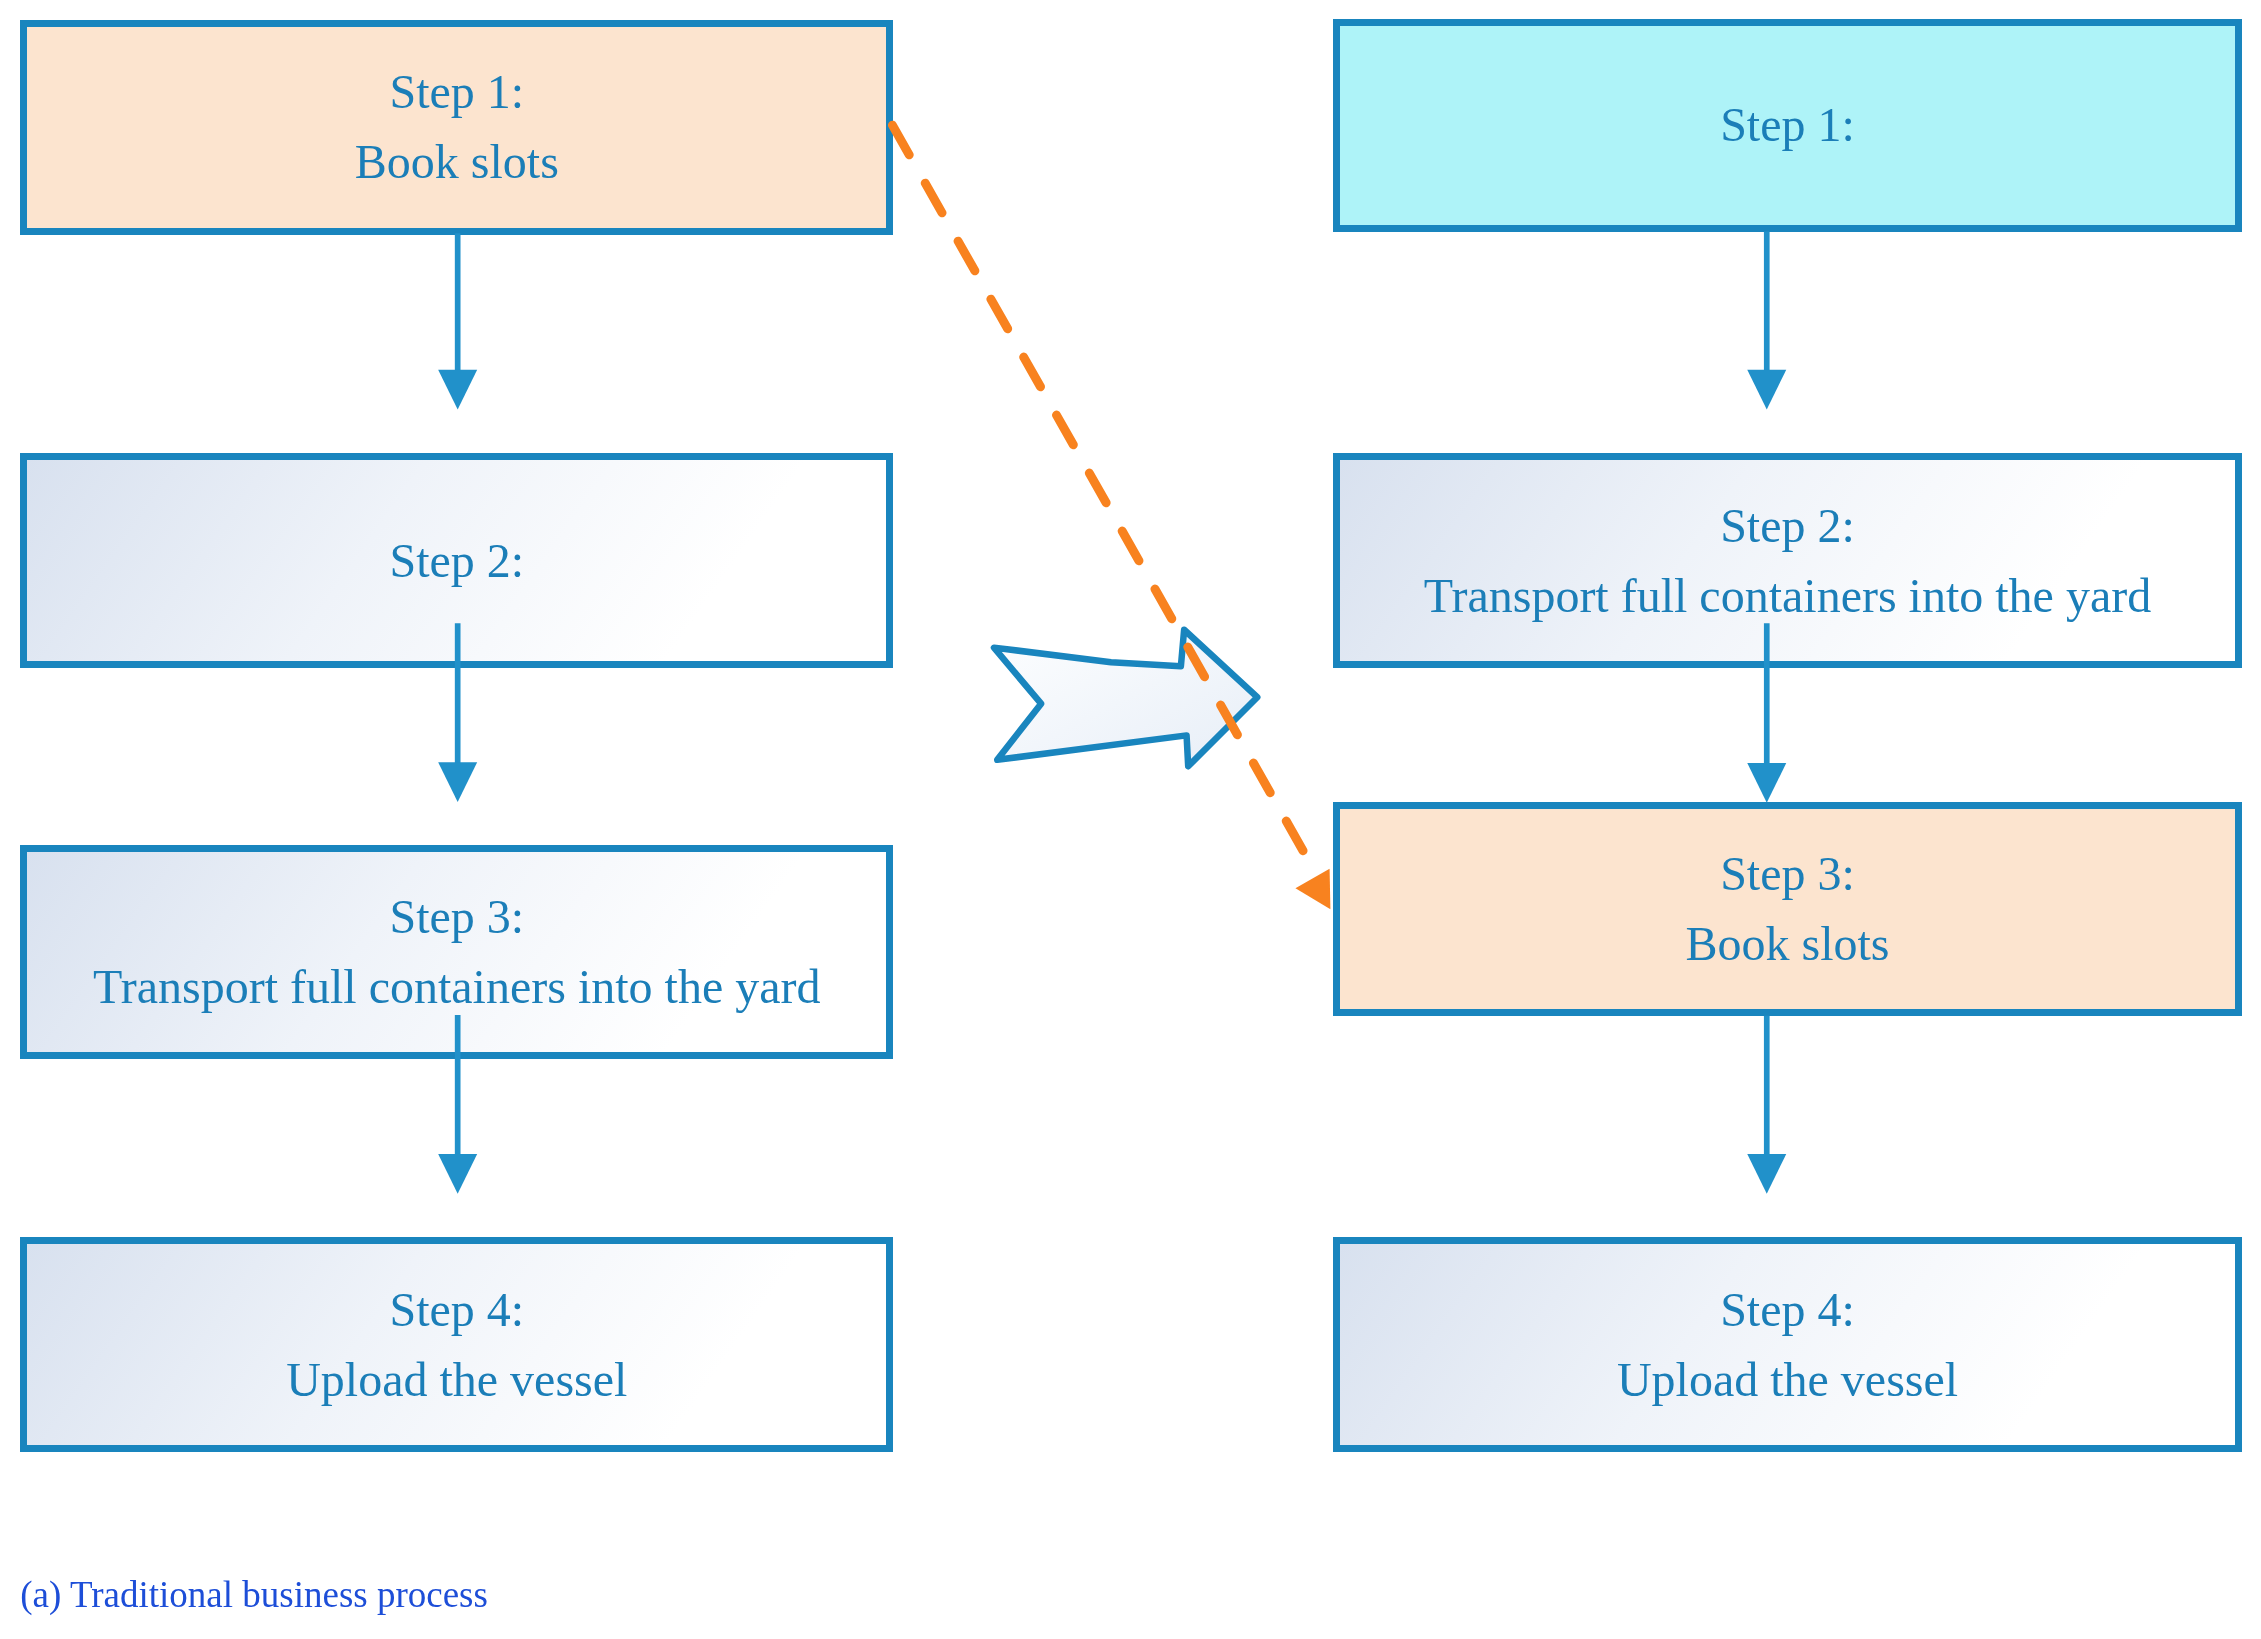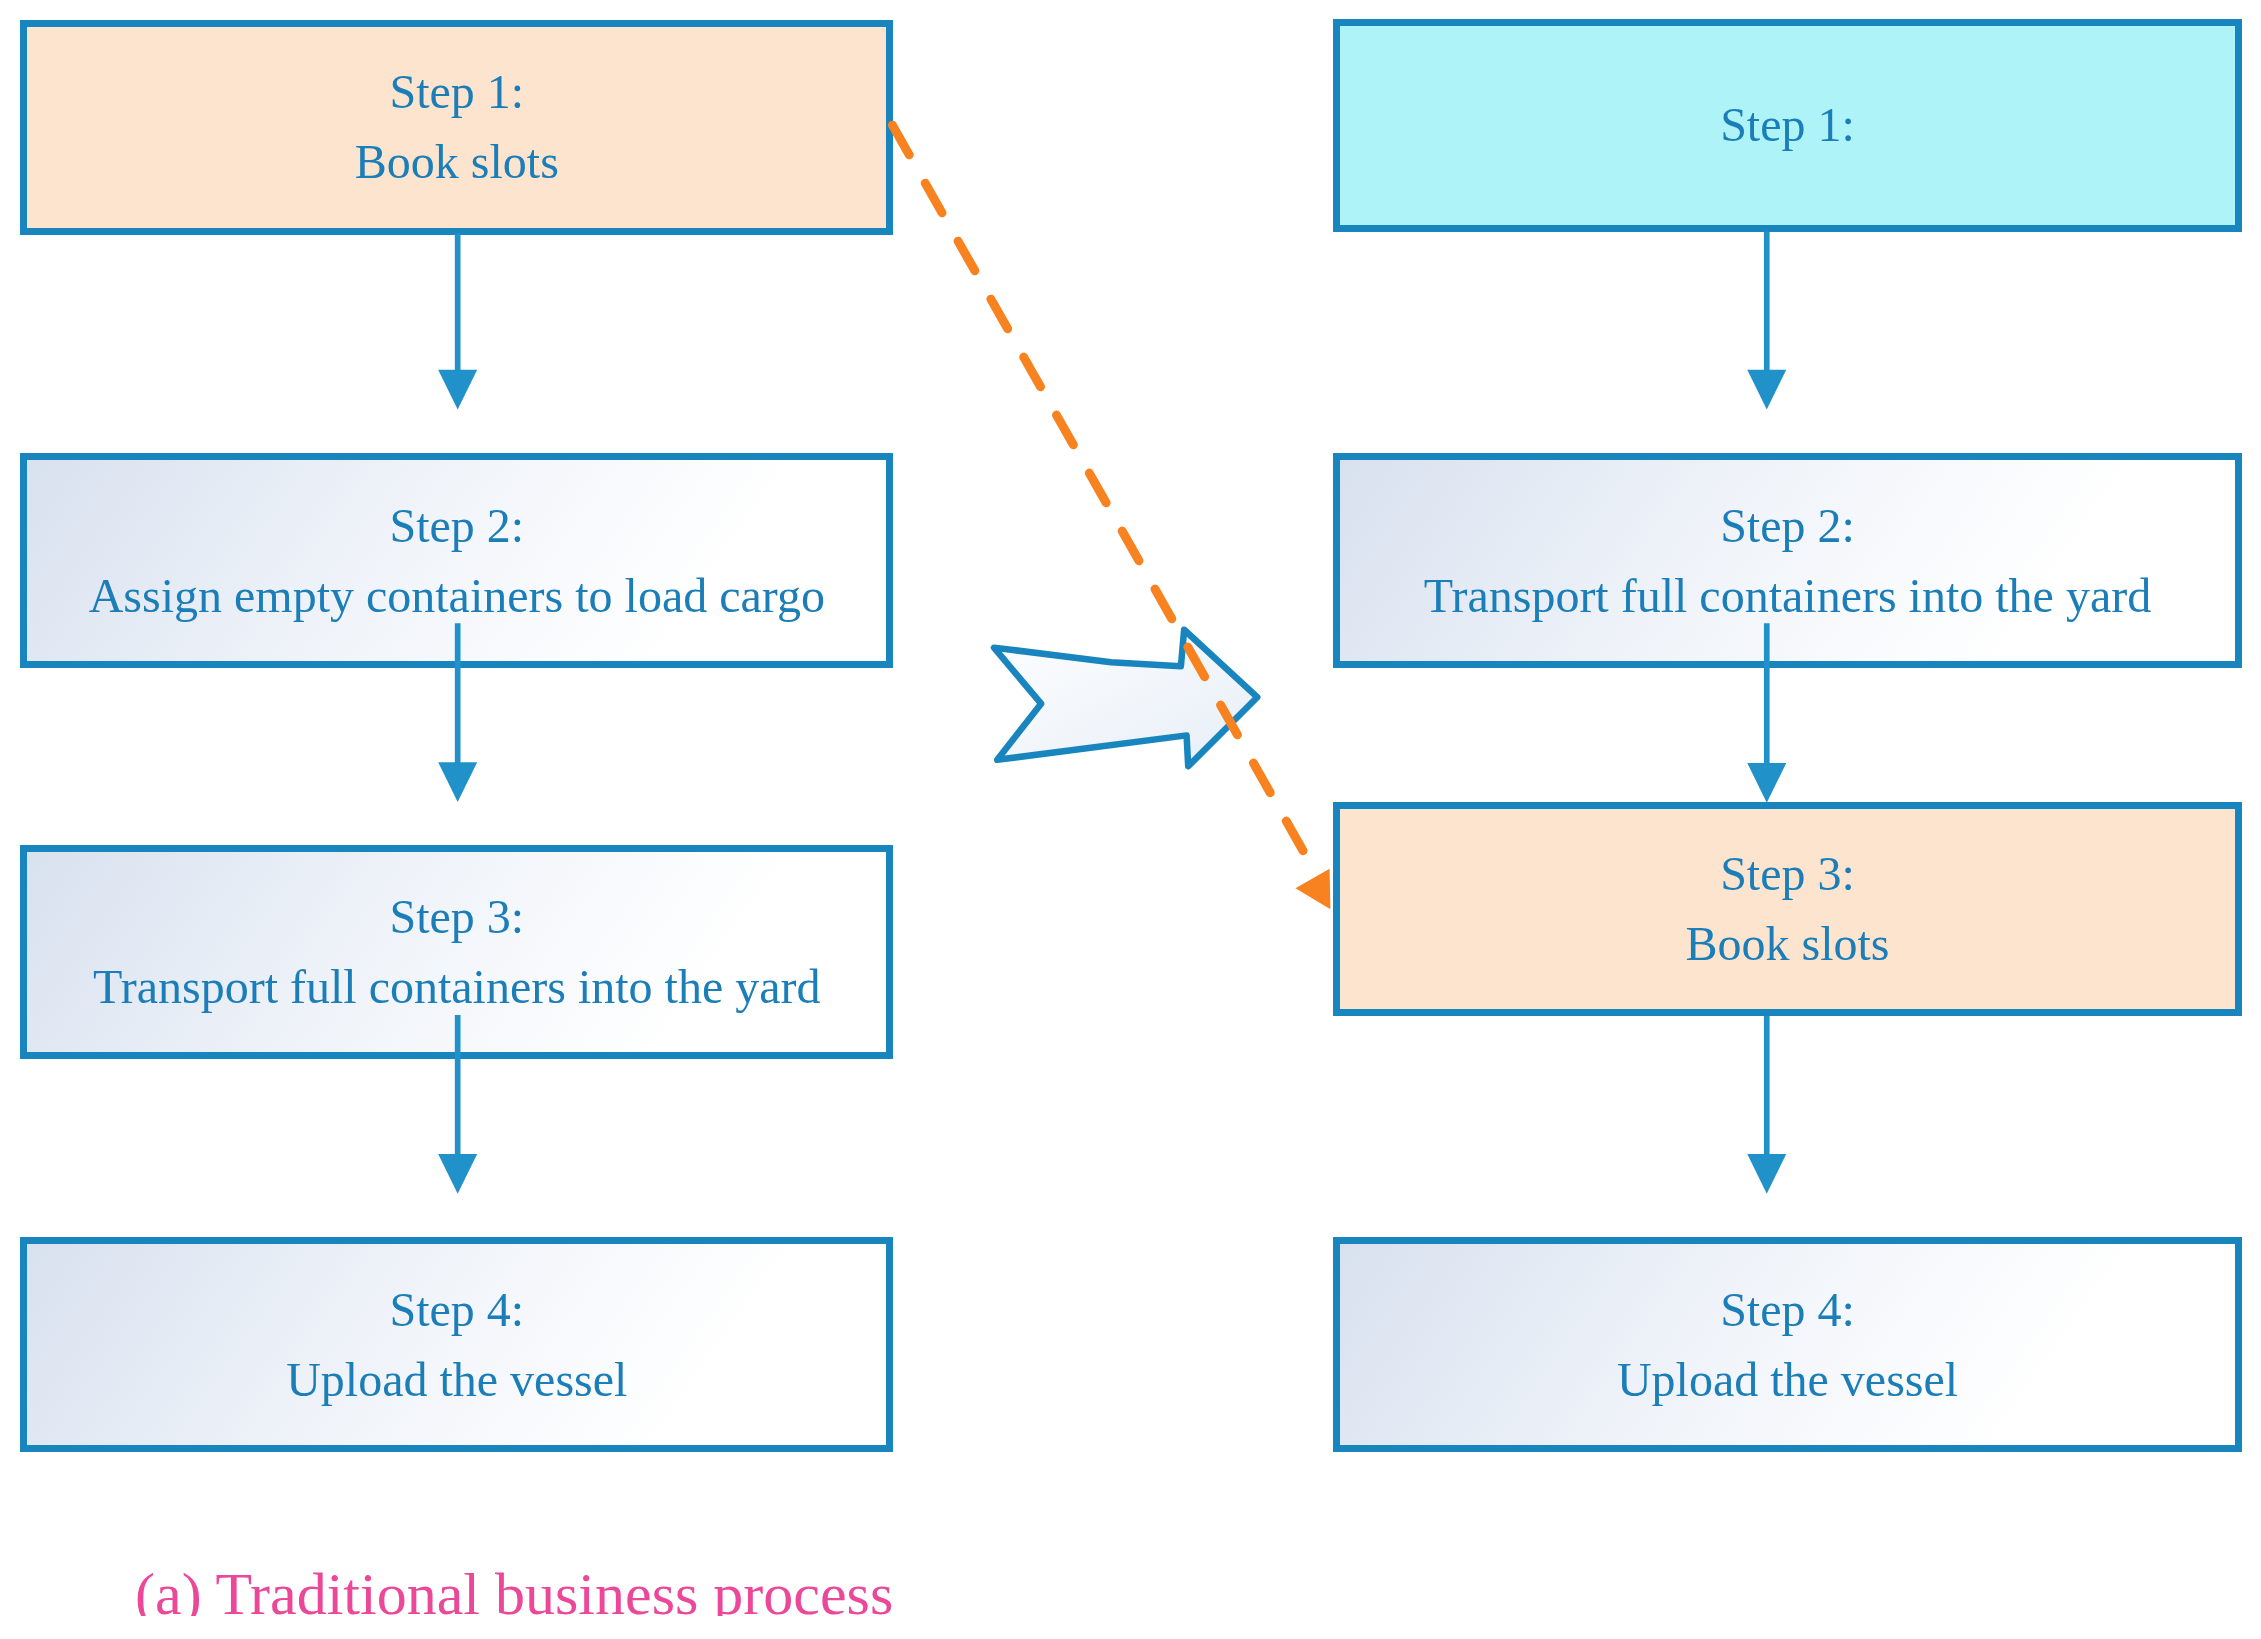--- a/index.html
+++ b/index.html
@@ -51,23 +51,23 @@
   #box-a3 { top: 801px;  height: 214px; }
   #box-a4 { top: 1193px; height: 215px; }
   #box-b1 { top: 18.7px;   height: 213px; }
   #box-b2 { top: 409px;  height: 215px; }
   #box-b3 { top: 802px;  height: 214px; }
   #box-b4 { top: 1193px; height: 215px; }
 
   .caption {
     position: absolute;
     top: 1562px;
-    text-align: right;
-    color: #ec4899;
-    font-size: 60px;
+    text-align: left;
+    color: #1d4ed8;
+    font-size: 37px;
     line-height: 65px;
     z-index: 1;
   }
   #caption-a { left: 20.3px;   width: 873px; }
   #caption-b { left: 1333px; width: 909px; }
 
   #overlay-svg {
     position: absolute;
     left: 0;
     top: 0;
@@ -105,21 +105,20 @@
 <body>
 
 <div id="stage">
 
   <div class="step-box box-l" id="box-a1" data-fill="peach">
     <span class="step-label">Step 1:</span>
     <span class="step-text">Book slots</span>
   </div>
   <div class="step-box box-l" id="box-a2" data-fill="default">
     <span class="step-label">Step 2:</span>
-    <span class="step-text">Assign empty containers to load cargo</span>
   </div>
   <div class="step-box box-l" id="box-a3" data-fill="default">
     <span class="step-label">Step 3:</span>
     <span class="step-text">Transport full containers into the yard</span>
   </div>
   <div class="step-box box-l" id="box-a4" data-fill="default">
     <span class="step-label">Step 4:</span>
     <span class="step-text">Upload the vessel</span>
   </div>
 

